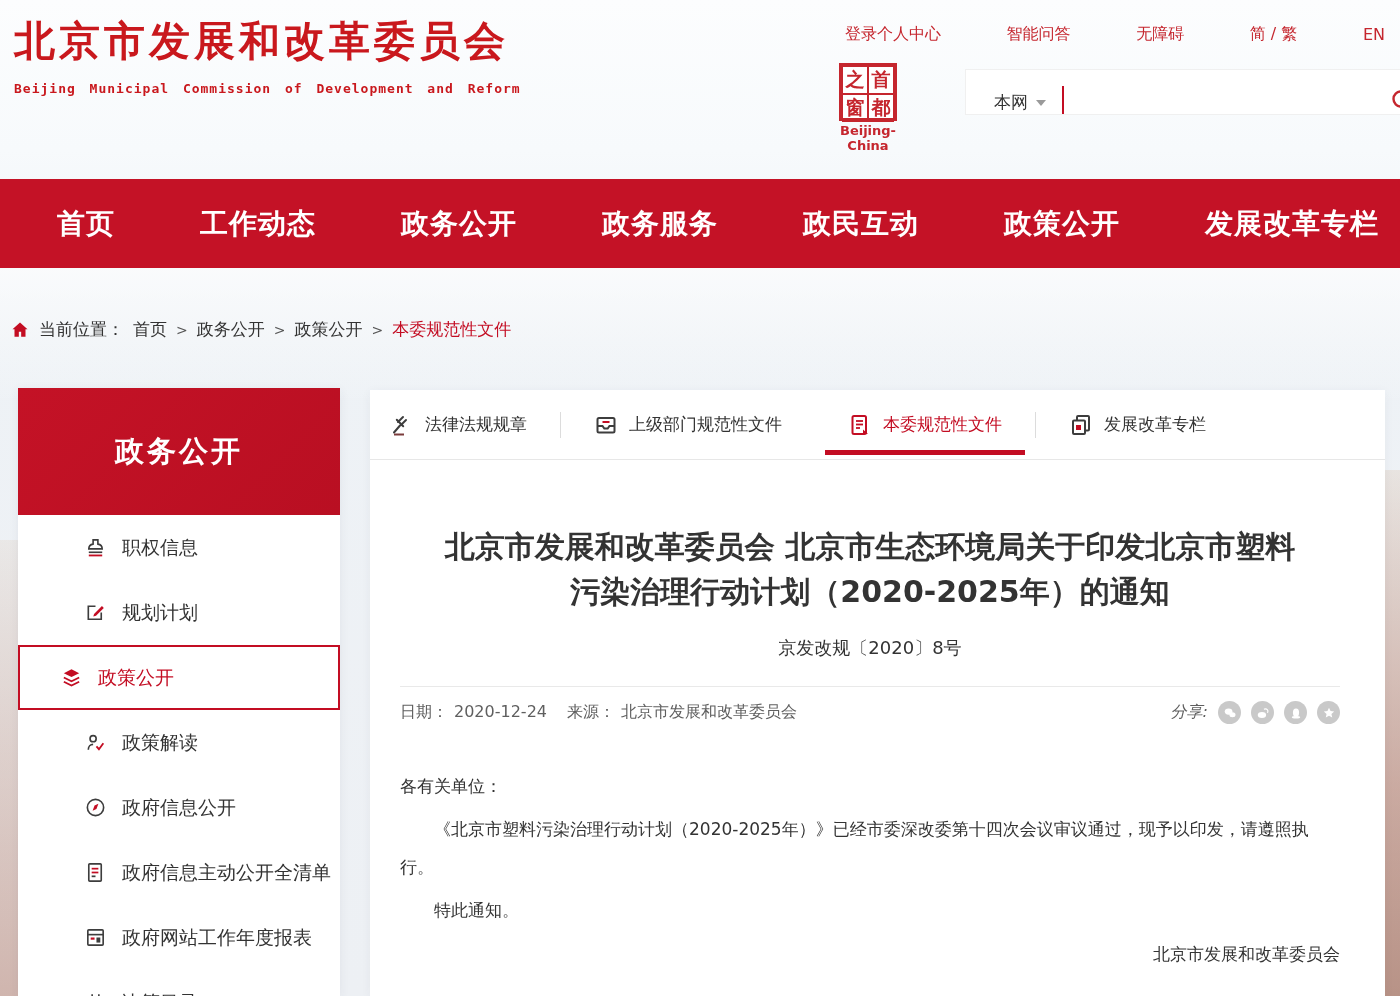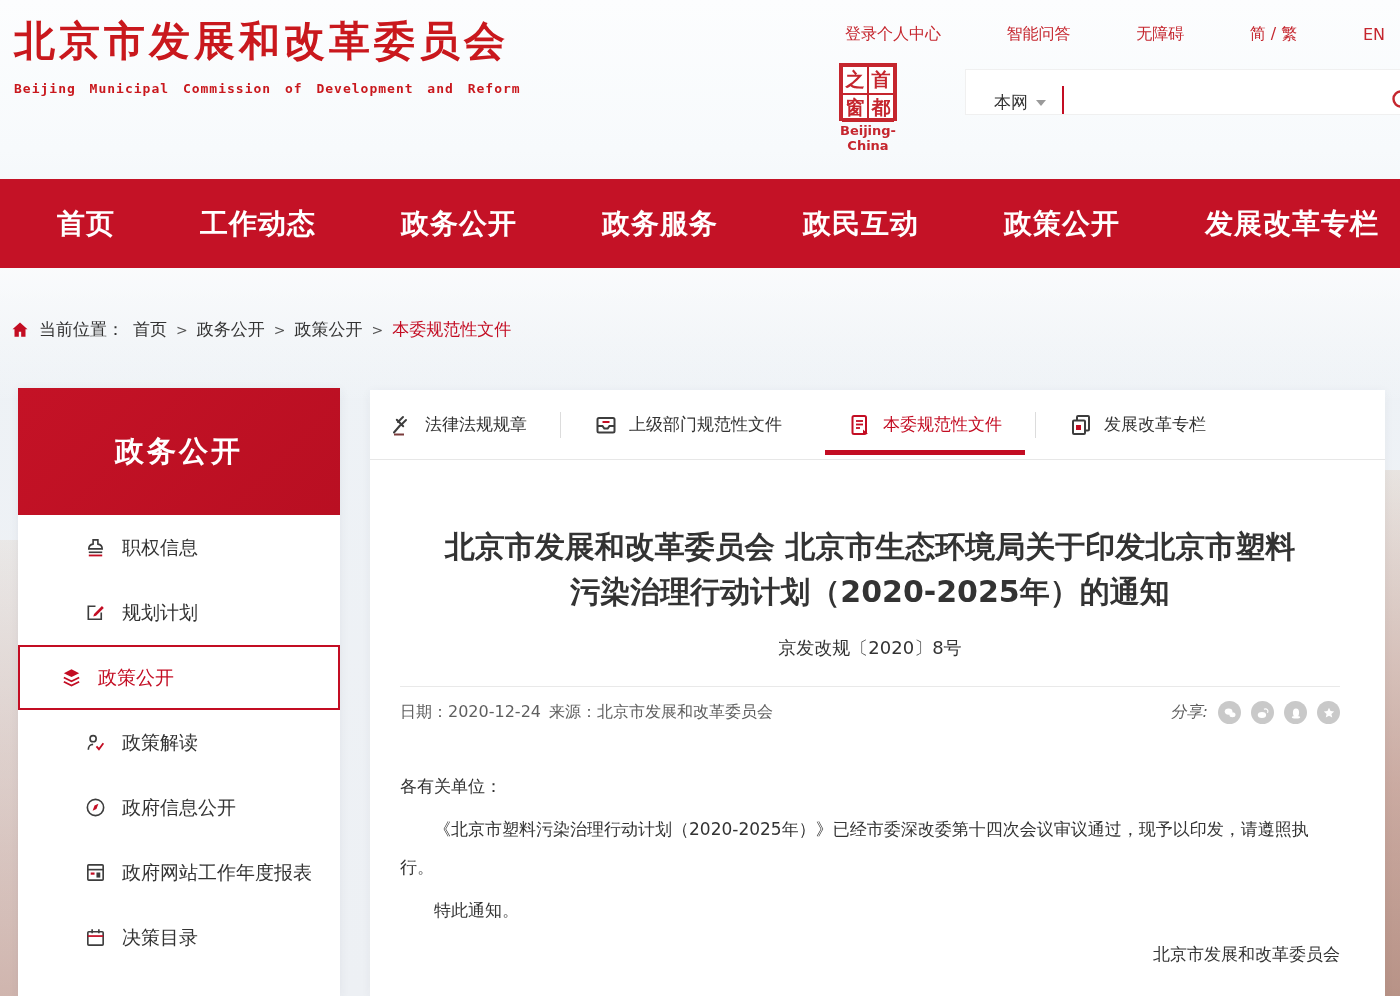--- a/index.html
+++ b/index.html
@@ -71,22 +71,22 @@
   .tab.active::after { content:""; position:absolute; left:10px; right:10px; bottom:-1px; height:5px; background:#c30d23; }
   .tab-divider { width:1px; height:26px; background:#dcdcdc; }
 
   .article { padding:64px 45px 0 30px; }
   .article-title { width:880px; margin:0 auto; text-align:center; font-size:30px; font-weight:bold;
     color:#333; line-height:1.5; }
   .doc-number { margin-top:22px; text-align:center; font-size:18px; color:#333; }
   .meta-divider { margin-top:26px; border-top:1px solid #e9e9e9; }
   .meta-row { margin-top:14px; display:flex; justify-content:space-between; align-items:center;
     font-size:16px; color:#5f5f5f; }
-  .meta-left { display:flex; }
-  .meta-left .v { margin-right:8px; }
+  .meta-left { display:flex; gap:6px; }
+  .meta-left .v { margin-right:14px; }
   .share { display:flex; align-items:center; gap:10px; color:#5f5f5f;font-style:italic; }
   .share-circle { width:23px; height:23px; border-radius:50%; background:#c9c9c9;
     display:flex; align-items:center; justify-content:center; cursor:pointer; }
   .body { margin-top:44px; font-size:17px; line-height:2.2; color:#333; }
   .body p { margin:6px 0; }
   .indent { text-indent:2em; }
   .signature { margin-top:10px; text-align:right; }
 
   svg { display:block; }
 </style>
@@ -199,20 +199,29 @@
     </div>
 
     <div class="side-item">
       <svg width="23" height="23" viewBox="0 0 24 24">
         <circle cx="12" cy="12" r="8.5" fill="none" stroke="#3d3d3d" stroke-width="1.7"></circle>
         <path d="M9 15.5l2-5.5 4-2-2 5.5z" fill="#c30d23"></path>
       </svg>
       <span>政府信息公开</span>
     </div>
 
+    <div class="side-item">
+      <svg width="23" height="23" viewBox="0 0 24 24">
+        <rect x="5" y="3" width="13" height="18" rx="1" fill="none" stroke="#3d3d3d" stroke-width="1.7"></rect>
+        <line x1="8" y1="8" x2="15" y2="8" stroke="#c30d23" stroke-width="1.8"></line>
+        <line x1="8" y1="12" x2="15" y2="12" stroke="#c30d23" stroke-width="1.8"></line>
+        <line x1="8" y1="16" x2="12" y2="16" stroke="#3d3d3d" stroke-width="1.8"></line>
+      </svg>
+      <span>政府信息主动公开全清单</span>
+    </div>
 
     <div class="side-item">
       <svg width="23" height="23" viewBox="0 0 24 24">
         <rect x="4" y="4" width="16" height="16" rx="1" fill="none" stroke="#3d3d3d" stroke-width="1.7"></rect>
         <line x1="4" y1="9" x2="20" y2="9" stroke="#3d3d3d" stroke-width="1.7"></line>
         <rect x="7" y="12" width="4" height="2.3" fill="#c30d23"></rect>
         <rect x="13" y="12" width="4" height="5.3" fill="#3d3d3d"></rect>
       </svg>
       <span>政府网站工作年度报表</span>
     </div>

